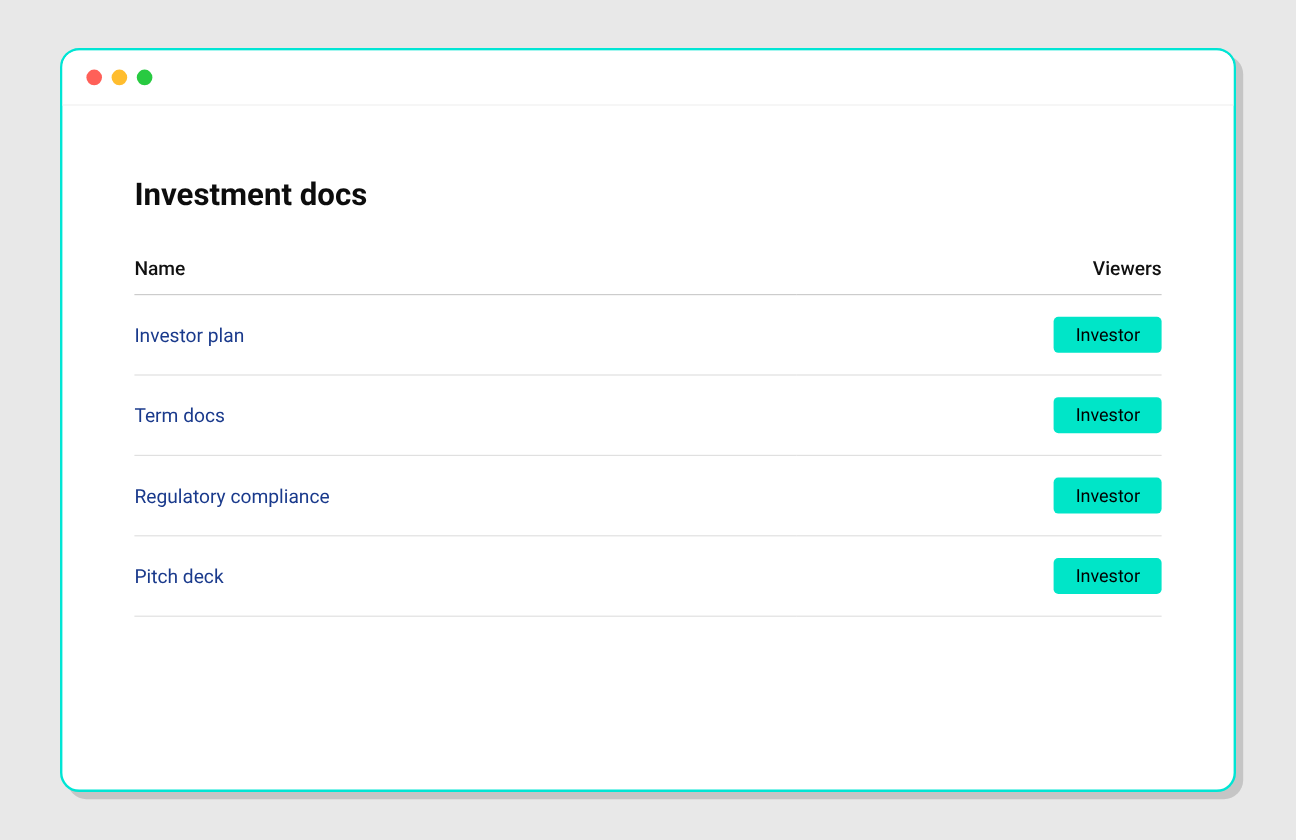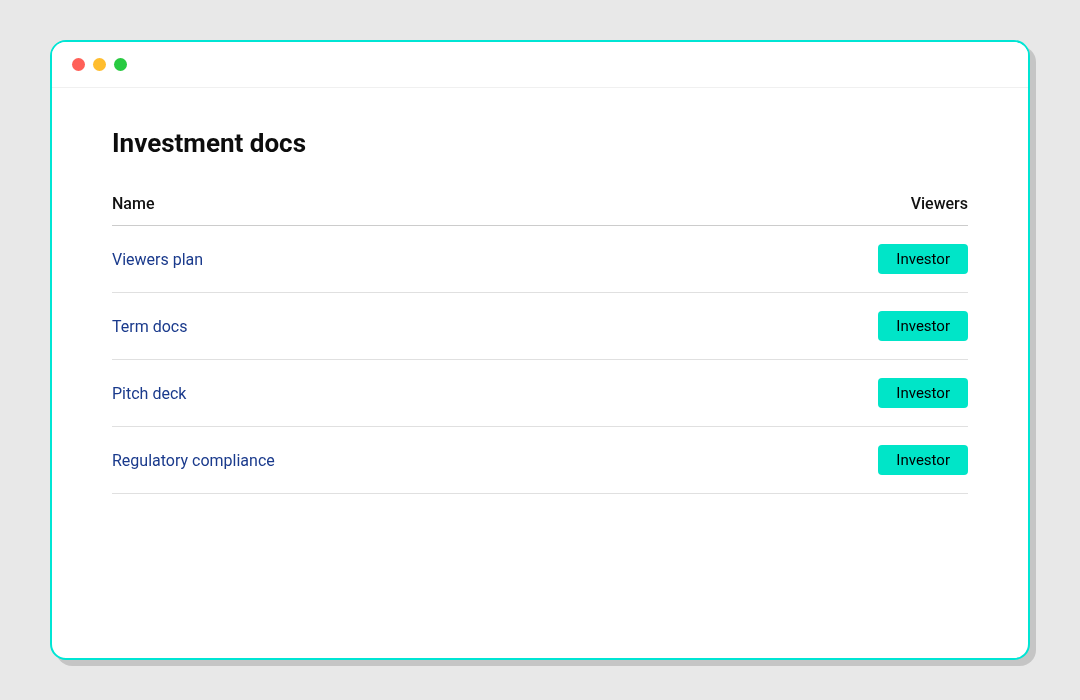--- a/index.html
+++ b/index.html
@@ -1,18 +1,19 @@
 <!DOCTYPE html>
 <html><head>
   <meta charset="utf-8">
   <style>
     * {
       margin: 0;
       padding: 0;
       box-sizing: border-box;
+      gap: 20px;
     }
 
     body {
       width: 1080px;
       height: 700px;
       background: #e8e8e8;
       display: flex;
       align-items: center;
       justify-content: center;
       font-family: -apple-system, BlinkMacSystemFont, 'Segoe UI', Roboto, sans-serif;
@@ -123,31 +124,31 @@
 
     <table class="docs-table">
       <thead>
         <tr>
           <th>Name</th>
           <th class="viewers-col">Viewers</th>
         </tr>
       </thead>
       <tbody id="docs-tbody">
       <tr>
-            <td><span class="doc-name">Viewers plan</span></td>
+            <td><span class="doc-name">Investor plan</span></td>
             <td class="viewers-cell"><span class="investor-badge">Investor</span></td>
           </tr>
           <tr>
             <td><span class="doc-name">Term docs</span></td>
             <td class="viewers-cell"><span class="investor-badge">Investor</span></td>
           </tr>
           <tr>
-            <td><span class="doc-name">Pitch deck</span></td>
+            <td><span class="doc-name">Regulatory compliance</span></td>
             <td class="viewers-cell"><span class="investor-badge">Investor</span></td>
           </tr>
           <tr>
-            <td><span class="doc-name">Regulatory compliance</span></td>
+            <td><span class="doc-name">Pitch deck</span></td>
             <td class="viewers-cell"><span class="investor-badge">Investor</span></td>
           </tr>
         </tbody>
     </table>
   </div>
 </div>
 
 </body></html>

